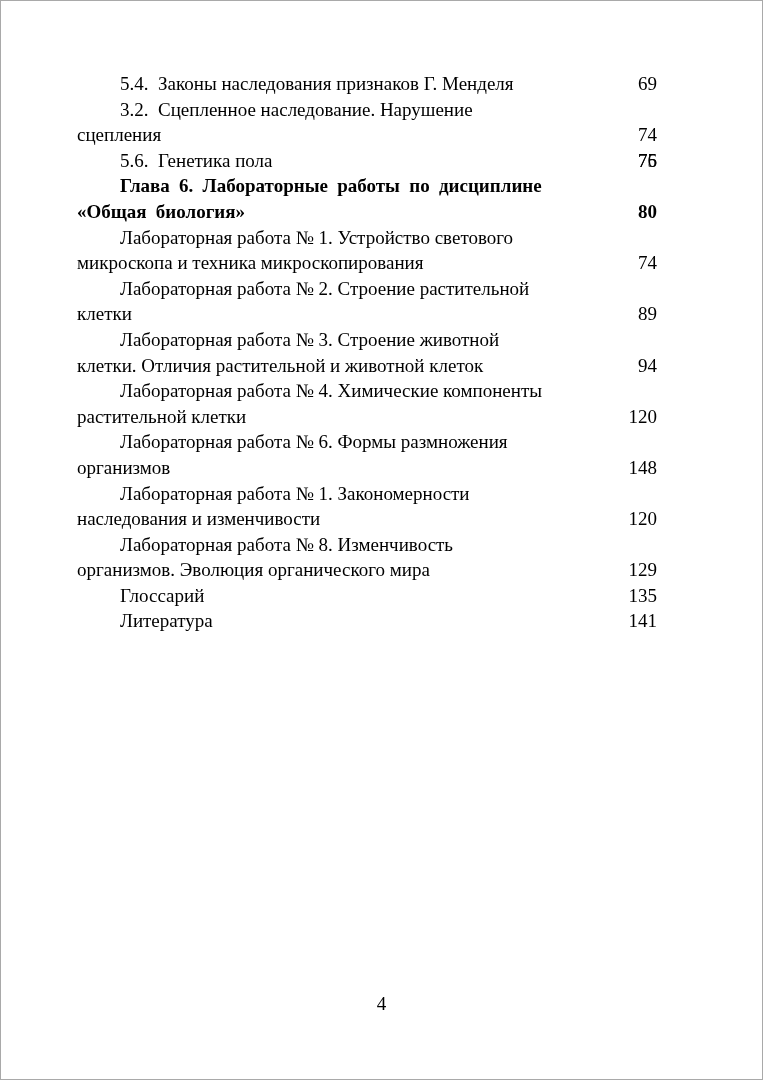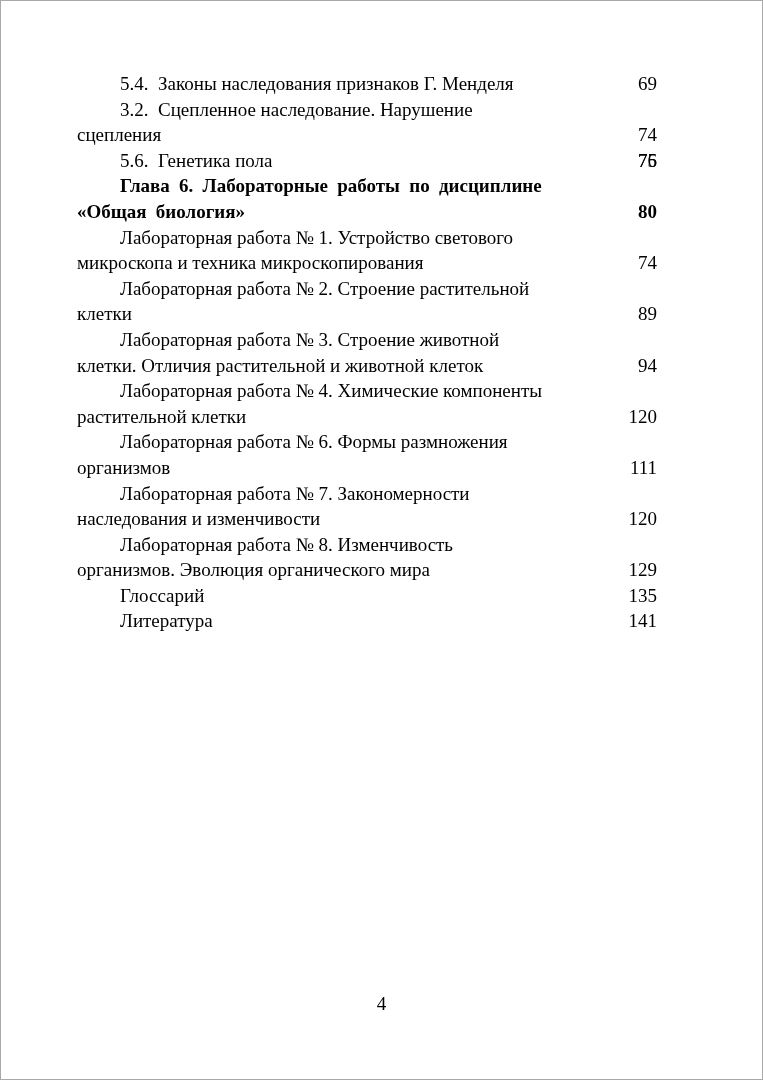--- a/index.html
+++ b/index.html
@@ -113,25 +113,25 @@
     <div class="entry">
       <span class="entry-text">Лабораторная работа № 4. Химические компоненты
 растительной клетки</span>
       <span class="pagenum">120</span>
     </div>
 
 
     <div class="entry">
       <span class="entry-text">Лабораторная работа № 6. Формы размножения
 организмов</span>
-      <span class="pagenum">111</span>
+      <span class="pagenum">148</span>
     </div>
 
     <div class="entry">
-      <span class="entry-text">Лабораторная работа № 7. Закономерности
+      <span class="entry-text">Лабораторная работа № 1. Закономерности
 наследования и изменчивости</span>
       <span class="pagenum">120</span>
     </div>
 
     <div class="entry">
       <span class="entry-text">Лабораторная работа № 8. Изменчивость
 организмов. Эволюция органического мира</span>
       <span class="pagenum">129</span>
     </div>
 

